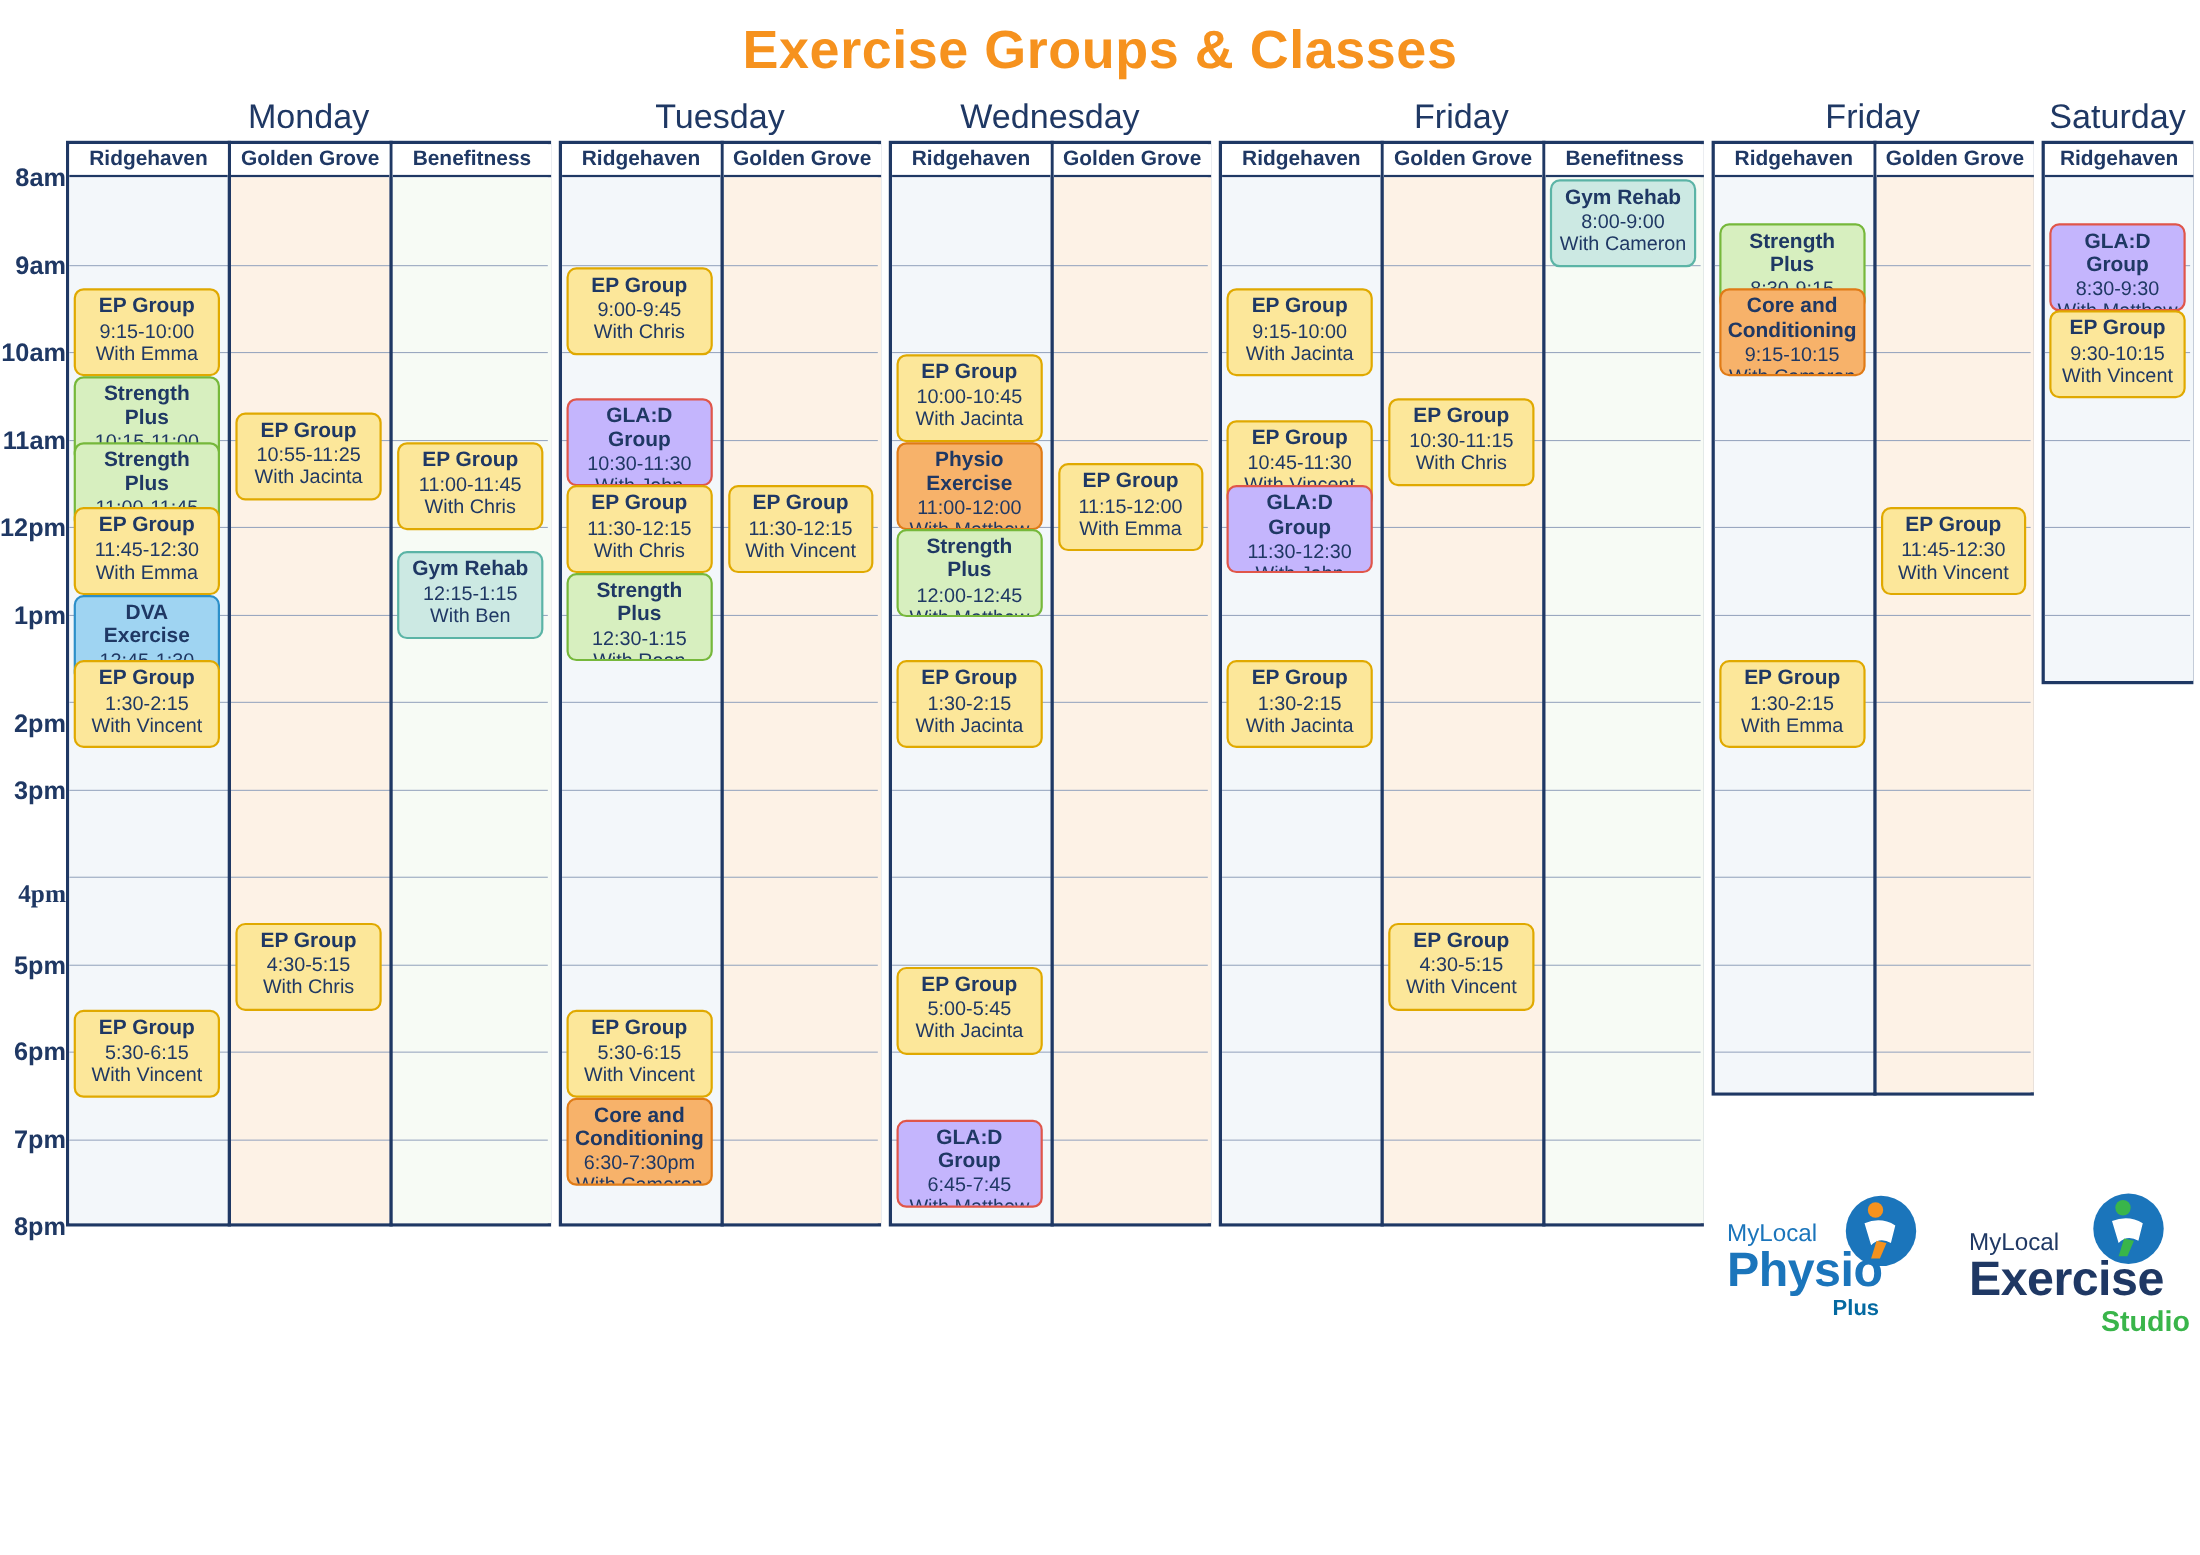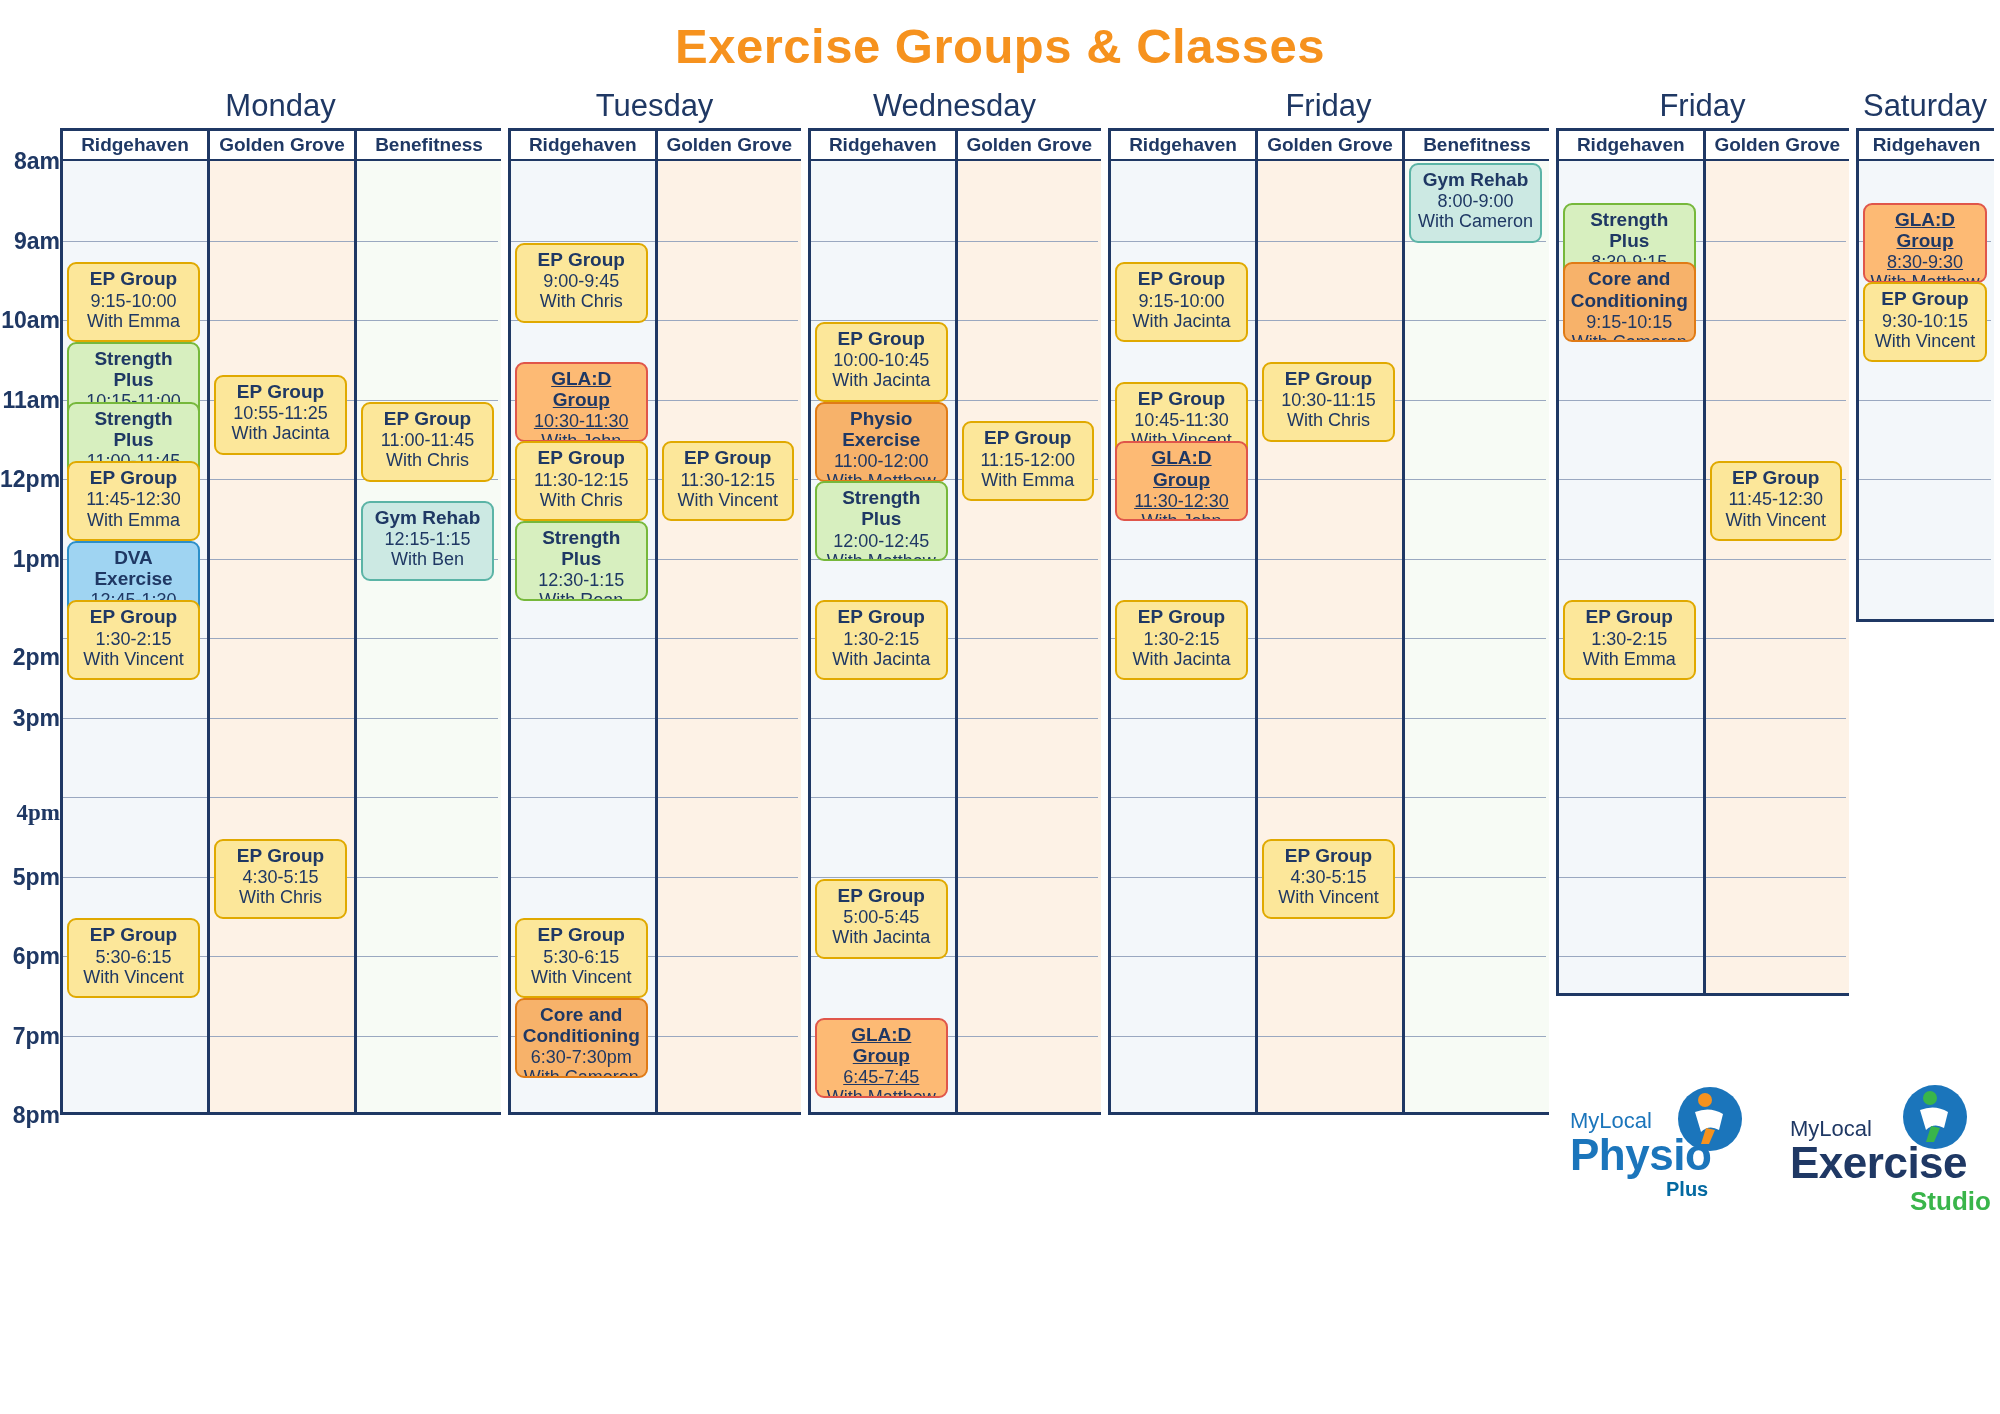--- a/index.html
+++ b/index.html
@@ -73,21 +73,21 @@
     text-align:center;
     z-index:6;
     overflow:hidden;
     line-height:1.12;
   }
   .evt .t{font-weight:bold;font-size:19px;display:block;margin-bottom:1px;}
   .evt .s{font-size:18px;display:block;}
   .y{background:#FCE79A;border-color:#E0A900;color:#1F3864;}
   .y .t{color:#1F3864;}
   .g{background:#D7EFBF;border-color:#76B83B;color:#1F3864;}
-  .r{background:#fdba74;border-color:#E0564A;color:#1F3864;text-decoration:underline;}
+  .r{background:#c4b5fd;border-color:#E0564A;color:#1F3864;}
   .o{background:#F7B26A;border-color:#E07B16;color:#1F3864;}
   .b{background:#9FD4F2;border-color:#2C8FC9;color:#1F3864;}
   .t_ {background:#CCE9E3;border-color:#5BB4A6;color:#1F3864;}
   .logos{position:absolute;text-align:center;}
   .logo-text{font-family:"Liberation Sans", sans-serif;}
 </style>
 </head>
 <body>
 
 <div id="title">Exercise Groups &amp; Classes</div>

